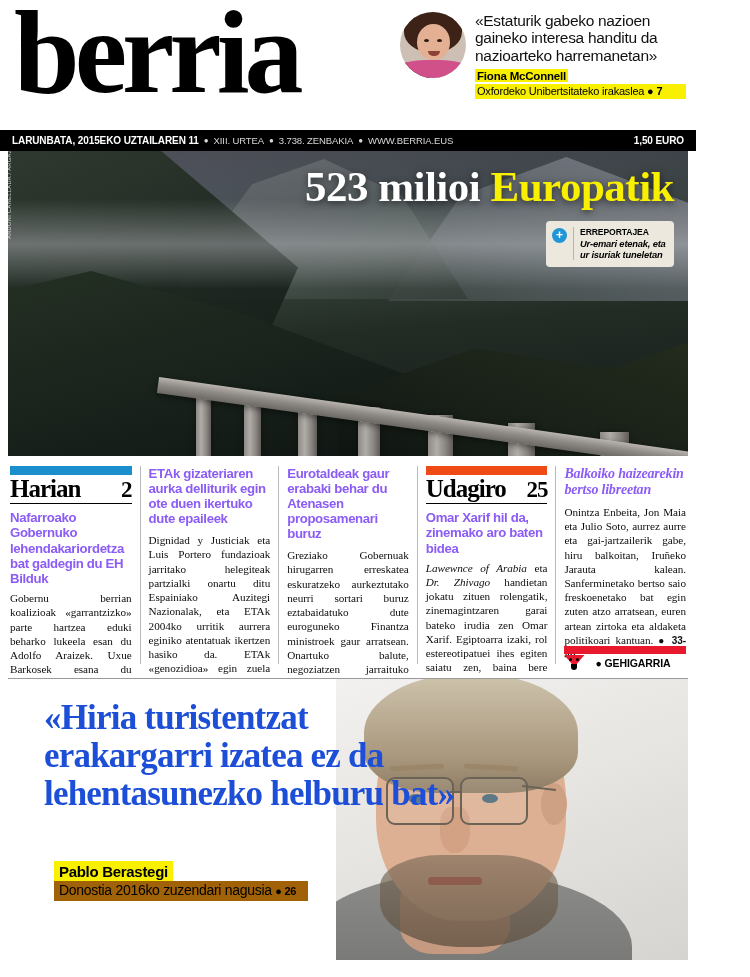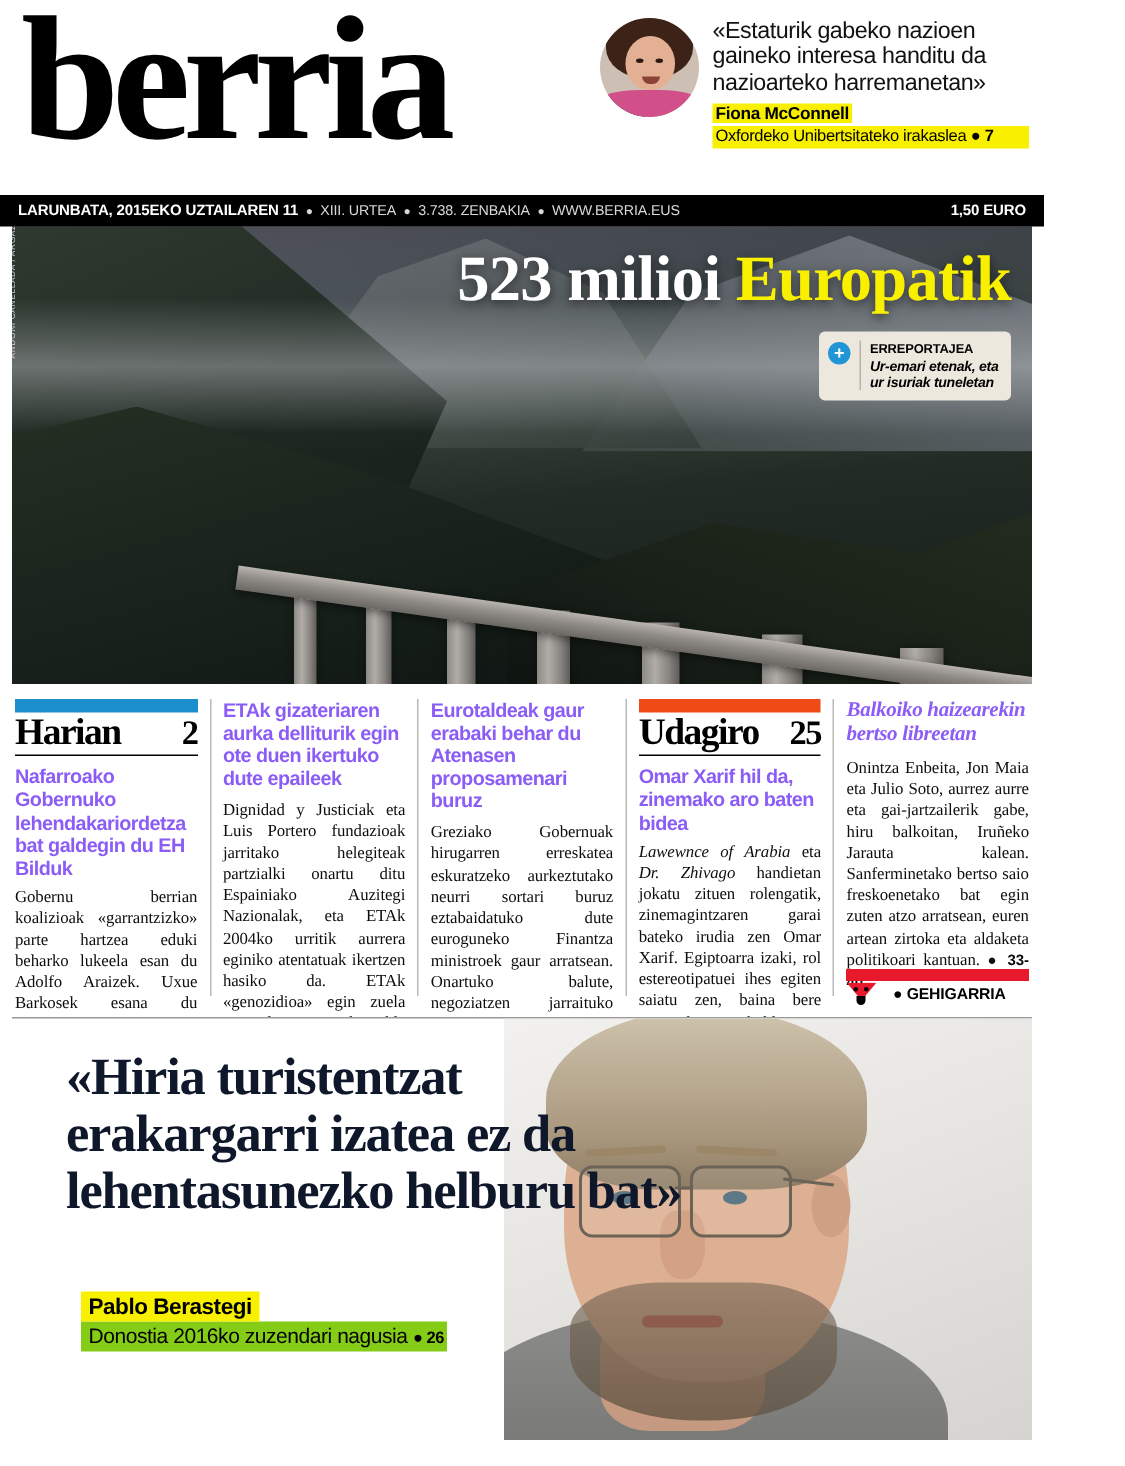--- a/index.html
+++ b/index.html
@@ -537,41 +537,41 @@
 
   .bottom-quote {
     position: absolute;
     left: 36px;
     top: 20px;
     width: 420px;
     font-family: "Liberation Serif", serif;
     font-weight: bold;
     font-size: 35px;
     line-height: 1.08;
-    color: #0f172a;
+    color: #1d4ed8;
     letter-spacing: -0.8px;
   }
   .bottom-tag {
     position: absolute;
     left: 46px;
     top: 182px;
   }
   .bt-name {
     display: inline-block;
     background: #f9f000;
     font-weight: bold;
     font-size: 15px;
     padding: 2px 5px 1px 5px;
     letter-spacing: -0.3px;
   }
   .bt-role {
     display: block;
-    background: #84cc16;
+    background: #a16207;
     font-size: 14px;
-    padding: 1px 2px 3px 5px;
+    padding: 1px 12px 3px 5px;
     letter-spacing: -0.3px;
   }
   .bt-role b { font-weight: bold; font-size: 11px; }
 </style>
 </head>
 <body>
 
 <div class="page">
 
   <div class="masthead">

